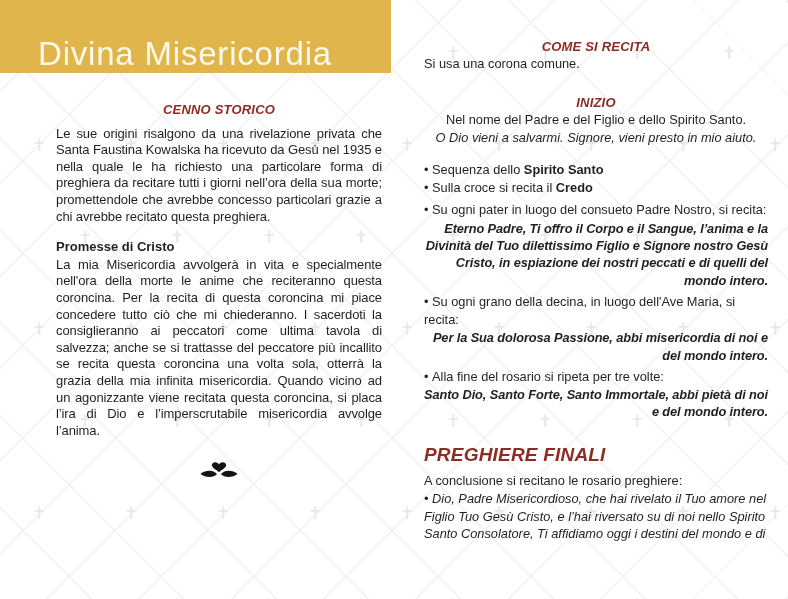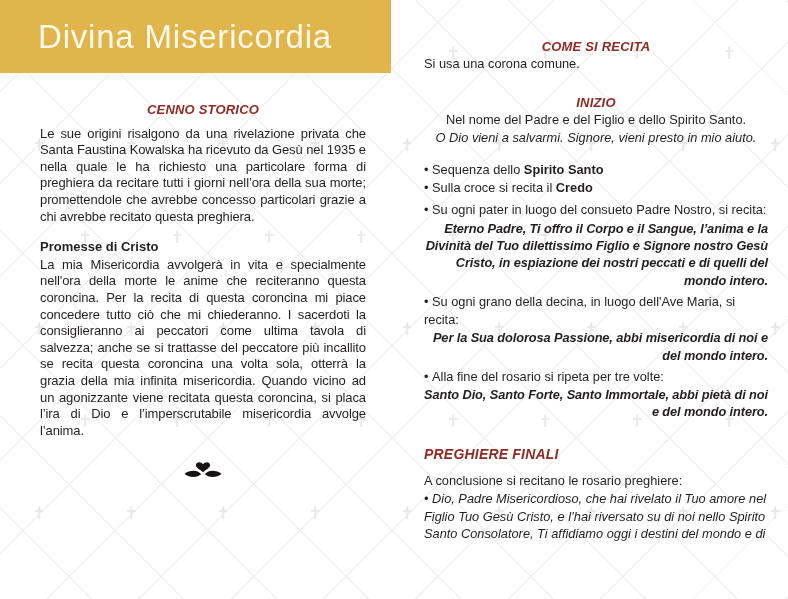--- a/index.html
+++ b/index.html
@@ -18,28 +18,28 @@
   }
   
   .watermark{ position:absolute; inset:0; z-index:0; pointer-events:none; }
   .wm-cross{
     position:absolute; font-family:"DejaVu Sans",sans-serif;
     font-size:17px; color:#e9e9e9; line-height:1;
   }
   
   .banner{
     position:absolute; left:0; top:0; width:391px; height:73px;
-    background:#dfb54c; z-index:2; display:flex; align-items:center;
+    background:#dfb54c; z-index:2; display:flex; align-items:flex-end;
   }
   .banner h1{
     font-size:33px; font-weight:400; letter-spacing:0.8px;
     color:#fcf8ea; padding-left:38px; white-space:nowrap;
   }
   .col{ position:absolute; z-index:1; }
-  .col-left{ left:40px; top:102px; width:326px; font-size:13px; line-height:16.6px; }
+  .col-left{ left:56px; top:102px; width:326px; font-size:13px; line-height:16.6px; }
   .col-right{ left:424px; top:38px; width:344px; font-size:12.8px; line-height:17.4px; }
   .red-heading{
     color:#8e2b24; font-size:13px; font-weight:700; letter-spacing:0.2px;font-style:italic;
   }
   .center{ text-align:center; }
   .col-left .red-heading{ margin-bottom:7px; }
   .col-left p.body{ text-align:justify; margin-bottom:14px; letter-spacing:-0.1px; }
   .sub-heading{ font-size:13px; font-weight:700; margin-bottom:1px; }
   .ornament{ text-align:center; margin-top:22px; }
   .ornament svg{ display:inline-block; vertical-align:middle; }
@@ -48,21 +48,21 @@
   .inizio-block{ margin-top:21px; }
   .inizio-line{ text-align:center; }
   .inizio-invocation{ text-align:center; font-style:italic; }
   ul.steps{ list-style:none; margin-top:15px; }
   ul.steps li{ line-height:18.2px; }
   ul.steps li::before, .intro-line::before, .final-prayer::before{ content:"\2022\00a0"; }
   .prayer-group{ margin-top:4px; }
   .prayer-group .intro-line{ line-height:18.2px; }
   .prayer{ font-weight:700; font-style:italic; line-height:17.3px; letter-spacing:-0.1px;text-align:right; }
   .finali{ margin-top:25px; }
-  .finali .red-heading{ font-size:14px; margin-bottom:9px; }
+  .finali .red-heading{ font-size:19px; margin-bottom:9px; }
   .finali .intro{ line-height:18px; }
   .final-prayer{ font-style:italic; line-height:17.6px; }
 </style>
 </head>
 <body>
 
 <div class="page">
 
   <div class="watermark" id="watermark">
       <span class="wm-cross" style="left: -14px; top: 45px;">✝</span>

